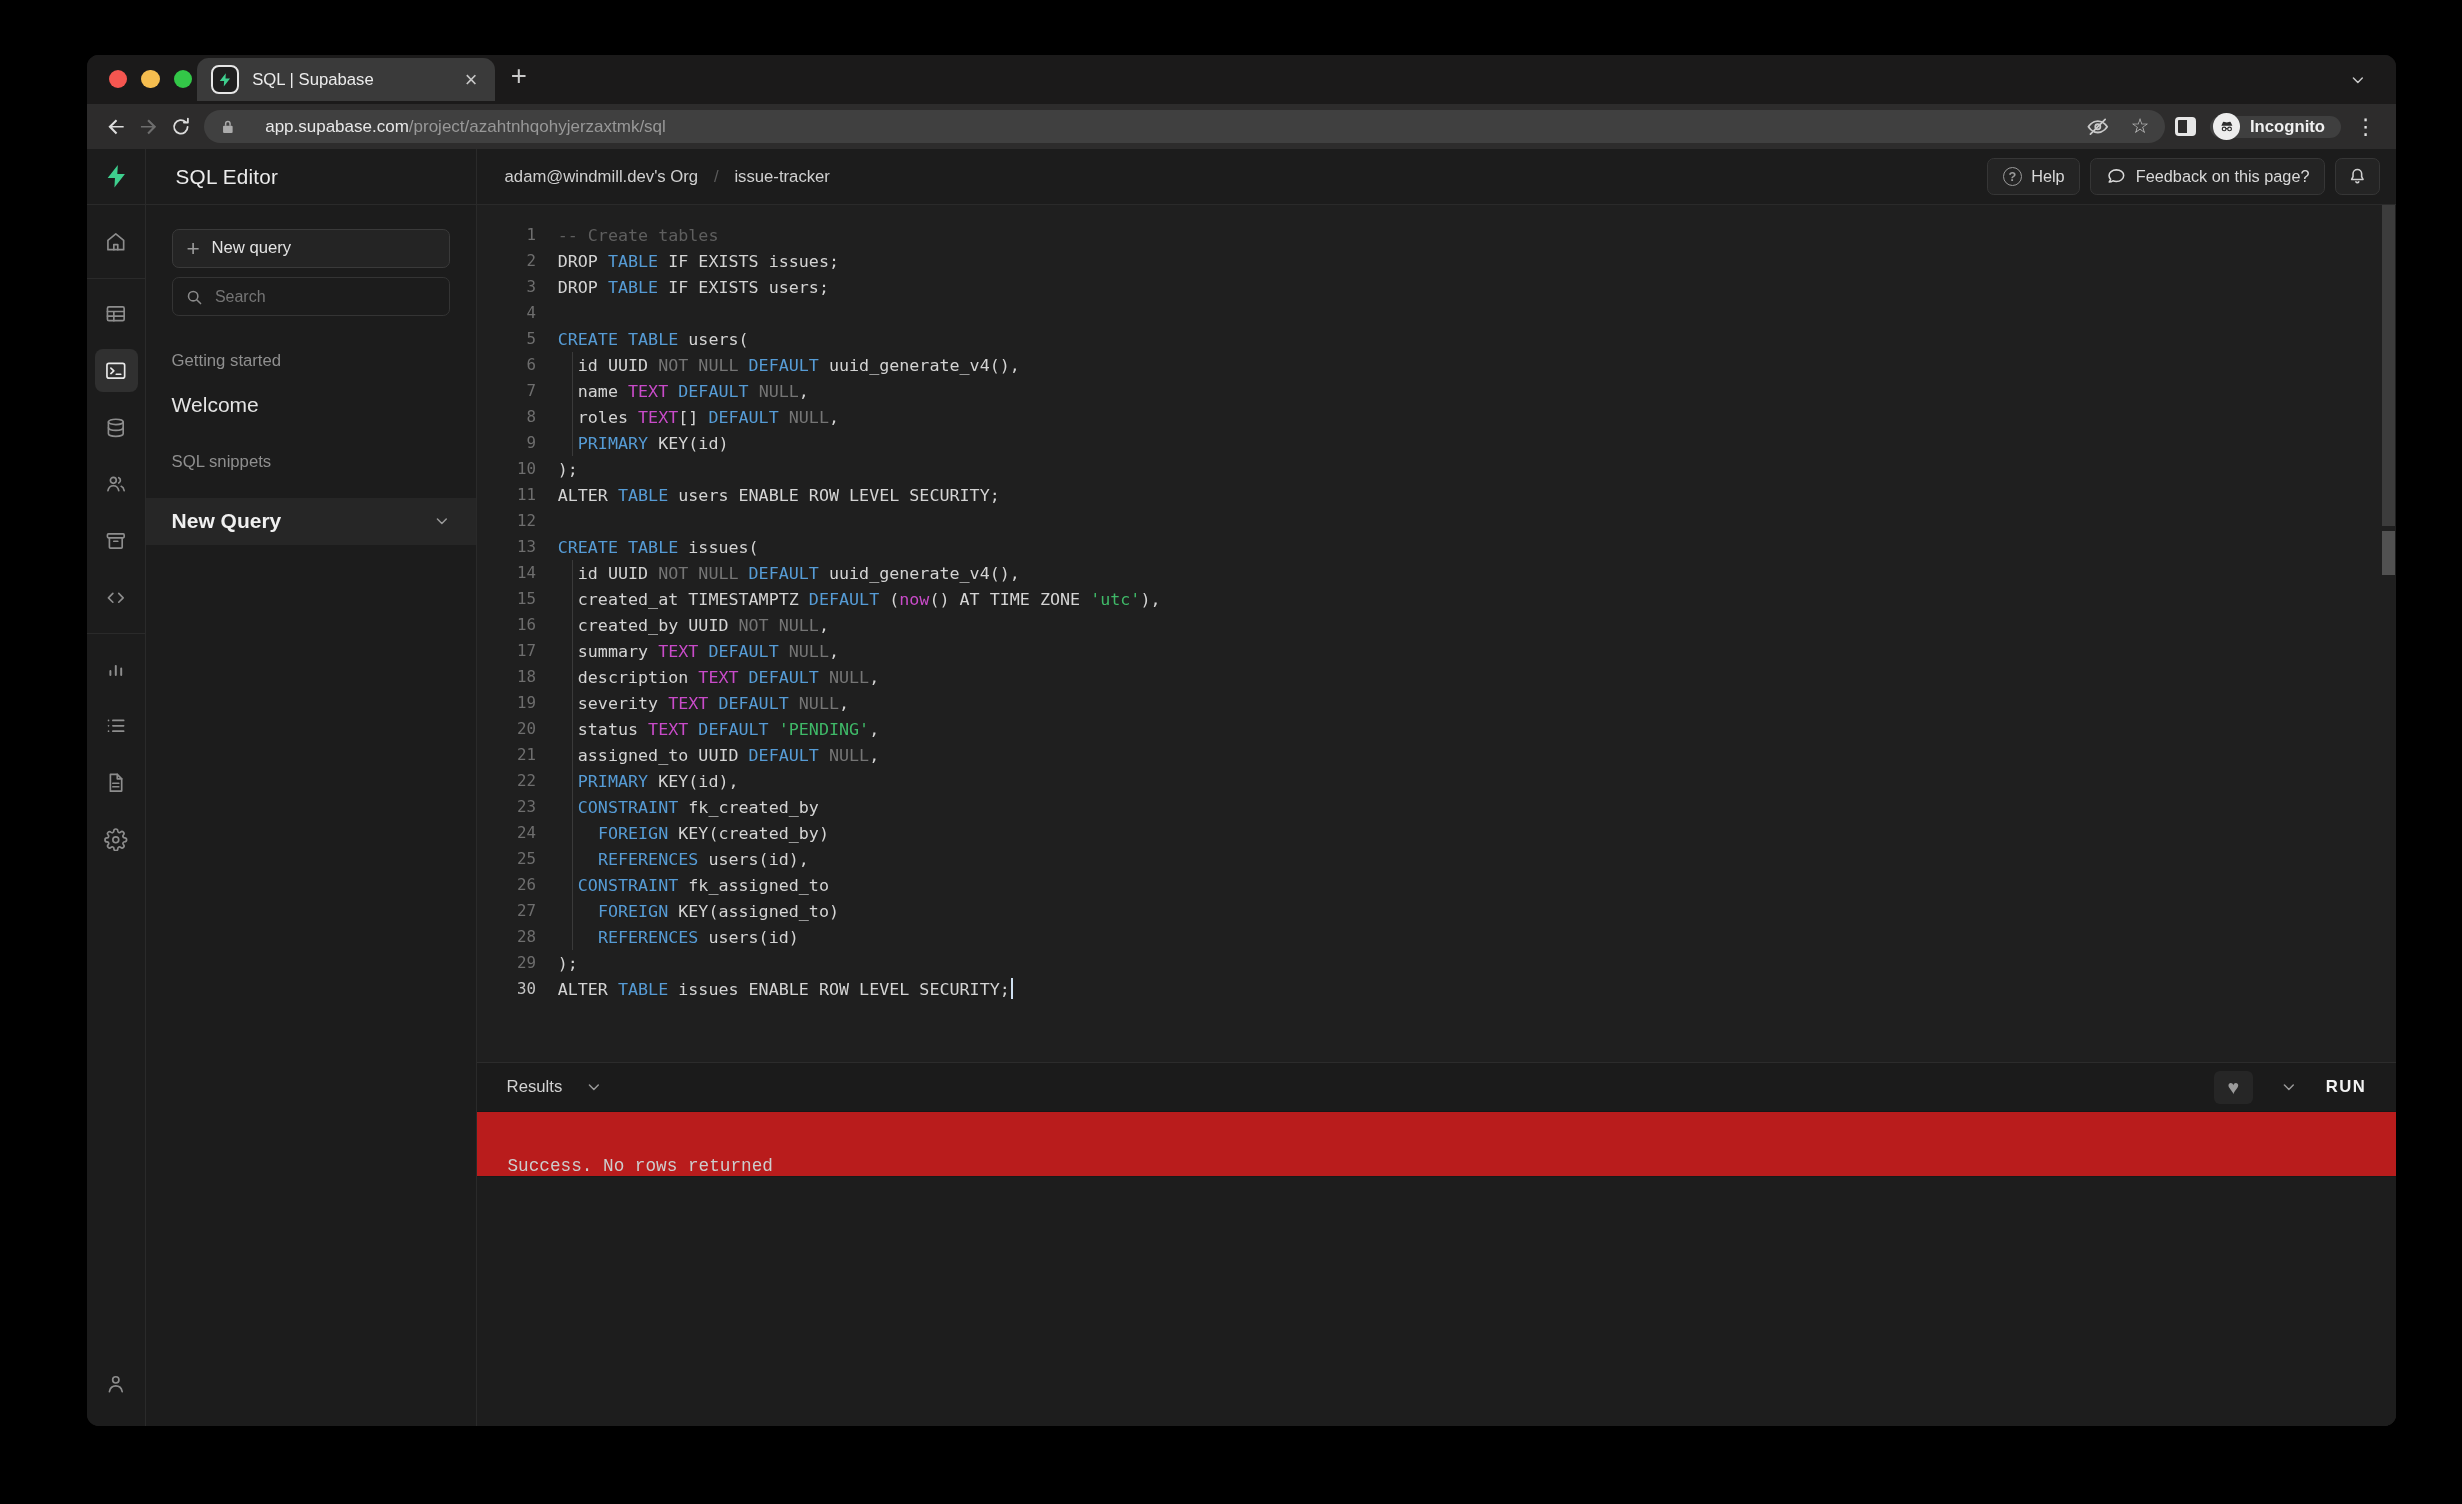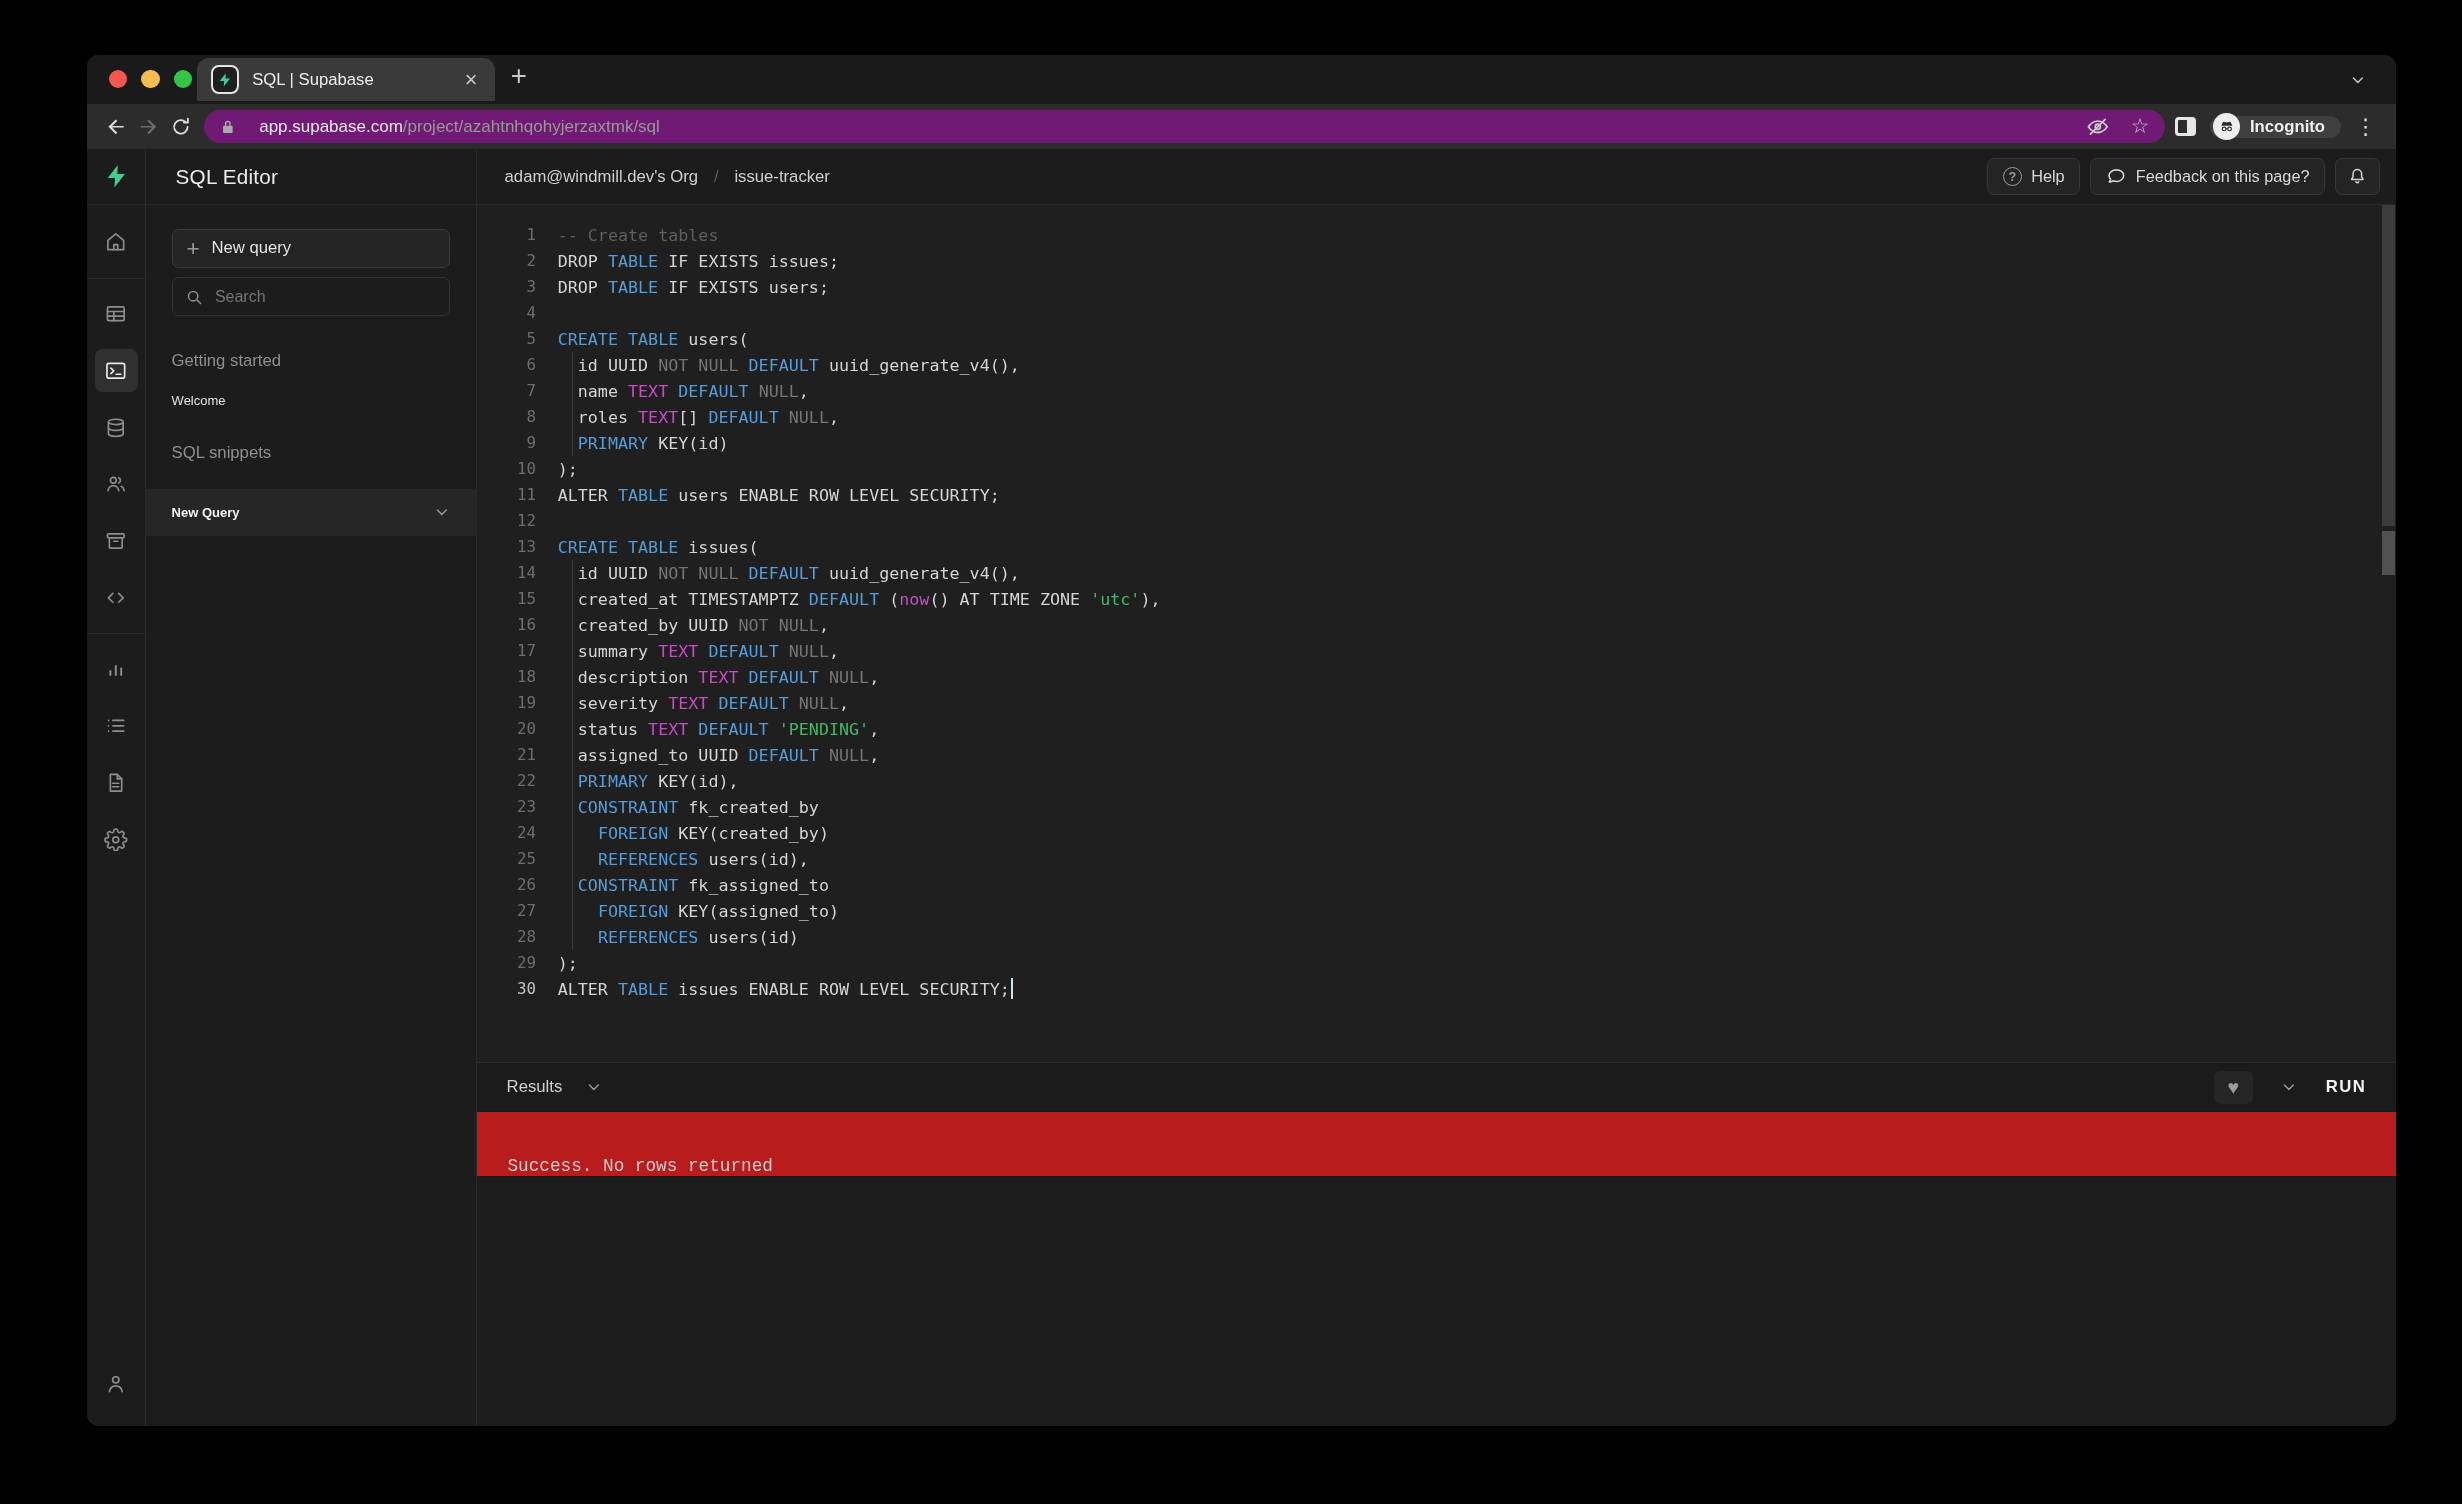--- a/index.html
+++ b/index.html
@@ -19,22 +19,22 @@
   .favicon { width:28.6px; height:28.6px; border:2px solid #e6e6e6; border-radius:7.9px; background:#1f1f1f;
              display:flex; align-items:center; justify-content:center; flex-shrink:0; }
   .tab-title { font-size:16.7px; color:#ececec; flex:1; white-space:nowrap; overflow:hidden; }
   .tab-close { font-size:21.7px; color:#c9c9c9; line-height:1; padding:0 3.9px; }
   .newtab-btn { margin-left:15.8px; margin-bottom:7.9px; font-size:27.6px; color:#c9c9c9; line-height:1; }
   .strip-chevron { position:absolute; right:29.6px; top:15.8px; color:#c9c9c9; }
 
   .toolbar { height:45px; background:#2d2c2c; display:flex; align-items:center; padding:0 11.8px; flex-shrink:0; }
   .nav-btn { width:33px; height:33px; display:flex; align-items:center; justify-content:center; color:#dcdcdc; }
   .nav-btn.disabled { color:#6e6e6e; }
-  .urlbar { flex:1; height:33px; background:#701a75; border-radius:16.7px; display:flex; align-items:center;
-            padding:0 15.8px; gap:22px; margin:0 9.9px 0 5.9px; min-width:0; }
+  .urlbar { flex:1; height:33px; background:#404040; border-radius:16.7px; display:flex; align-items:center;
+            padding:0 15.8px; gap:28px; margin:0 9.9px 0 5.9px; min-width:0; }
   .lock { color:#ababab; }
   .url-text { font-size:17px; white-space:nowrap; overflow:hidden; }
   .url-domain { color:#e8e8e8; } .url-path { color:#989898; }
   .url-right { margin-left:auto; display:flex; gap:21.7px; align-items:center; color:#c9c9c9; }
   .glyph-icon { font-size:20.7px; line-height:1; color:#cdcdcd; }
   .panel-icon { width:20.7px; height:18.7px; border:3px solid #e6e6e6; border-radius:3.9px; position:relative; }
   .panel-icon::after { content:""; position:absolute; right:0; top:0; bottom:0; width:5.9px; background:#e6e6e6; }
   .incog { height:22px; background:#3f3f3f; border-radius:16.7px; display:flex; align-items:center; gap:9.9px;
            padding:0 15.8px 0 3.9px; margin-left:13.8px; }
   .incog-avatar { width:26.6px; height:26.6px; background:#ededed; border-radius:50%; display:flex;
@@ -73,21 +73,21 @@
   .sp-inner { padding:0 25.6px; }
   .newq-btn { height:39px; background:#242424; border:1px solid #3a3a3a; border-radius:6.9px; display:flex;
               align-items:center; gap:11.8px; padding:0 13.8px; font-size:16.7px; color:#e3e3e3; }
   .plus-glyph { color:#9a9a9a; font-size:22.7px; line-height:1; }
   .search-box { margin-top:9.9px; height:39px; border:1px solid #343434; border-radius:6.9px; display:flex;
                 align-items:center; gap:10.8px; padding:0 12.8px; color:#8a8a8a; }
   .search-box input { background:none; border:none; outline:none; color:#dddddd; font-size:16px; width:100%;
                       font-family:"Liberation Sans",sans-serif; }
   .search-box input::placeholder { color:#757575; }
   .section-label { margin-top:35px; font-size:16.7px; color:#8f8f8f; }
-  .snippet-item { margin-top:21.7px; font-size:13px; color:#e4e4e4; }
+  .snippet-item { margin-top:21.7px; font-size:21px; color:#e4e4e4; }
   .snippet-item.active { margin:25.6px -25.6px 0; padding:0 25.6px; height:47px; background:#262626; display:flex;
                          align-items:center; justify-content:space-between; font-weight:700; color:#f0f0f0; }
 
   .editor-col { flex:1; display:flex; flex-direction:column; min-width:0; background:#1f1f1f; }
   .code-area { height:857px; position:relative; overflow:hidden; flex-shrink:0; }
   .code-lines { position:relative; padding-top:16.7px; font-family:"DejaVu Sans Mono",monospace;
                 font-size:16.7px; line-height:26px; }
   .code-line { display:flex; min-height:26px; }
   .ln { width:59px; text-align:right; color:#6e6e6e; flex-shrink:0; font-size:15.8px; }
   .ln-active { color:#c4c4c4; }

